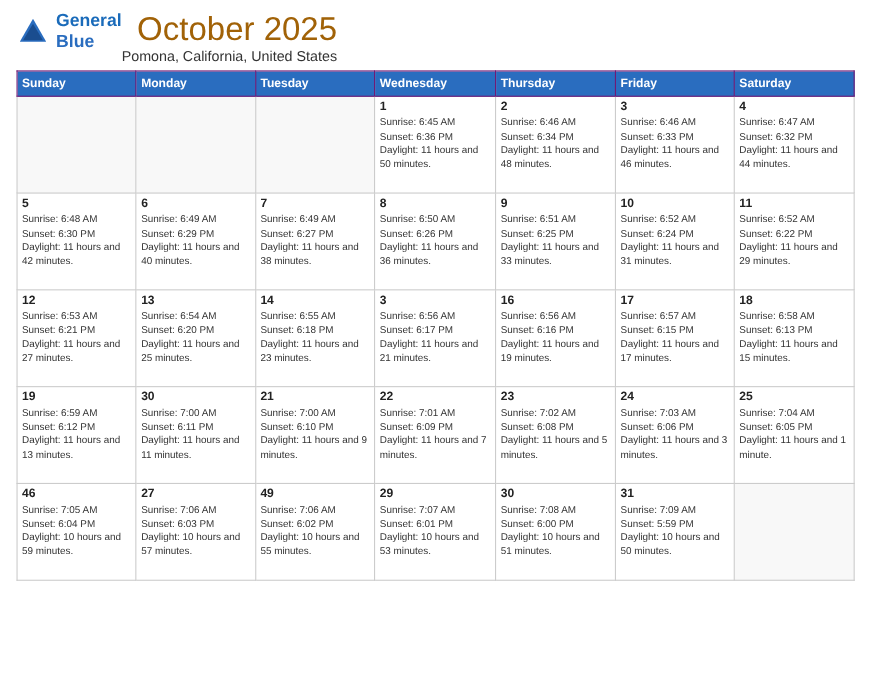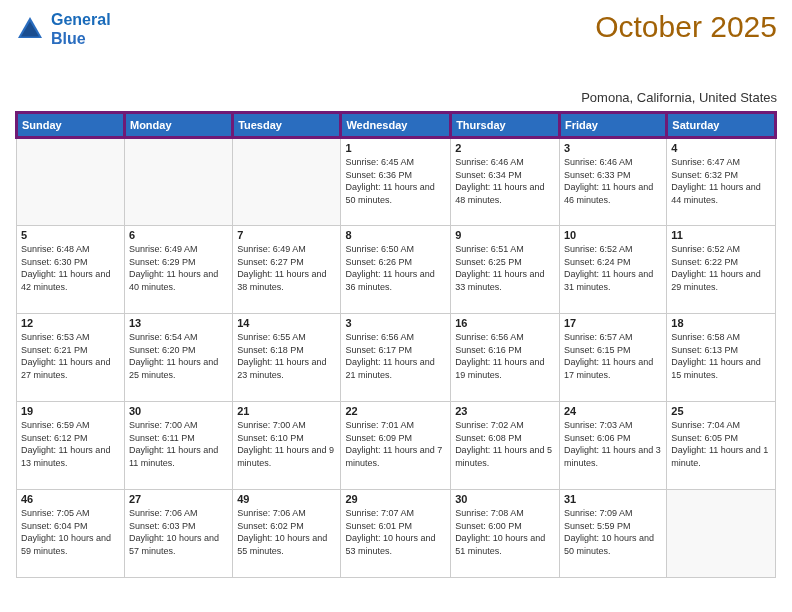--- a/index.html
+++ b/index.html
@@ -11,21 +11,21 @@
       overflow: hidden;
     }
     .page {
       width: 792px;
       height: 612px;
       padding: 10px 15px;
       background: #fff;
     }
     .header {
       display: flex;
-      justify-content: space-between;
+      justify-content: flex-start;
       align-items: flex-start;
       margin-bottom: 6px;
     }
     .logo {
       display: flex;
       align-items: center;
       gap: 6px;
     }
     .logo-text {
       font-size: 16px;
@@ -45,35 +45,34 @@
     }
     .month-title {
       font-size: 30px;
       font-weight: normal;
       color: #a16207;
       line-height: 1.1;
     }
     .location {
       font-size: 13px;
       color: #333;
-      margin-top: 47px;
     }
     .calendar {
       width: 100%;
       border-collapse: collapse;
       border: 1px solid #ccc;
     }
     .calendar th {
       background: #2a6dbf;
       color: #fff;
       font-size: 11px;
       font-weight: bold;
       padding: 5px 4px;
       text-align: left;
-      border: 3px solid #701a75;
+      border: 1px solid #701a75;
     }
     .calendar td {
       vertical-align: top;
       border: 1px solid #ccc;
       padding: 3px 4px;
       width: 113px;
       height: 88px;
       background: #fff;
       font-size: 9px;
       color: #333;

